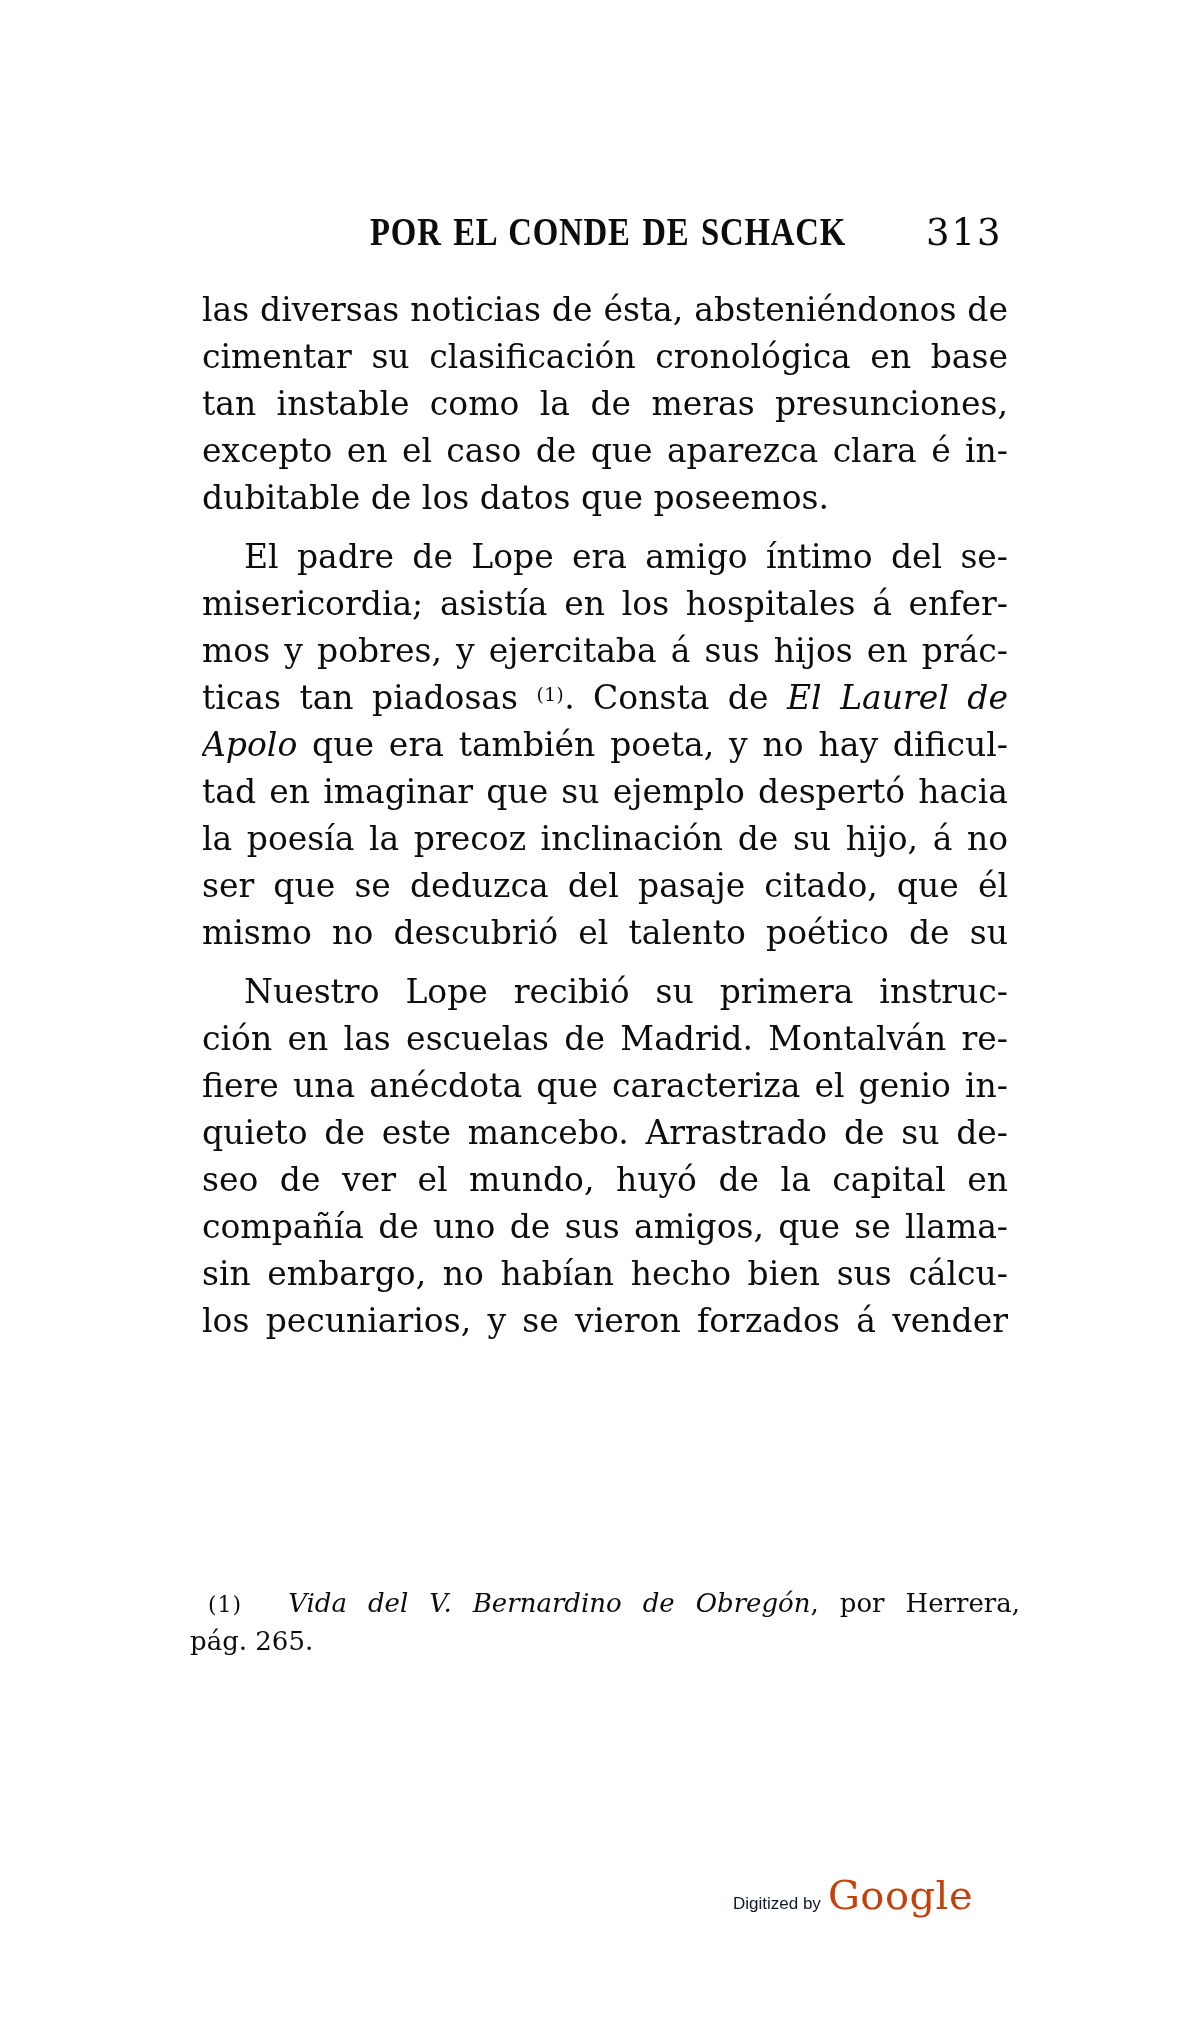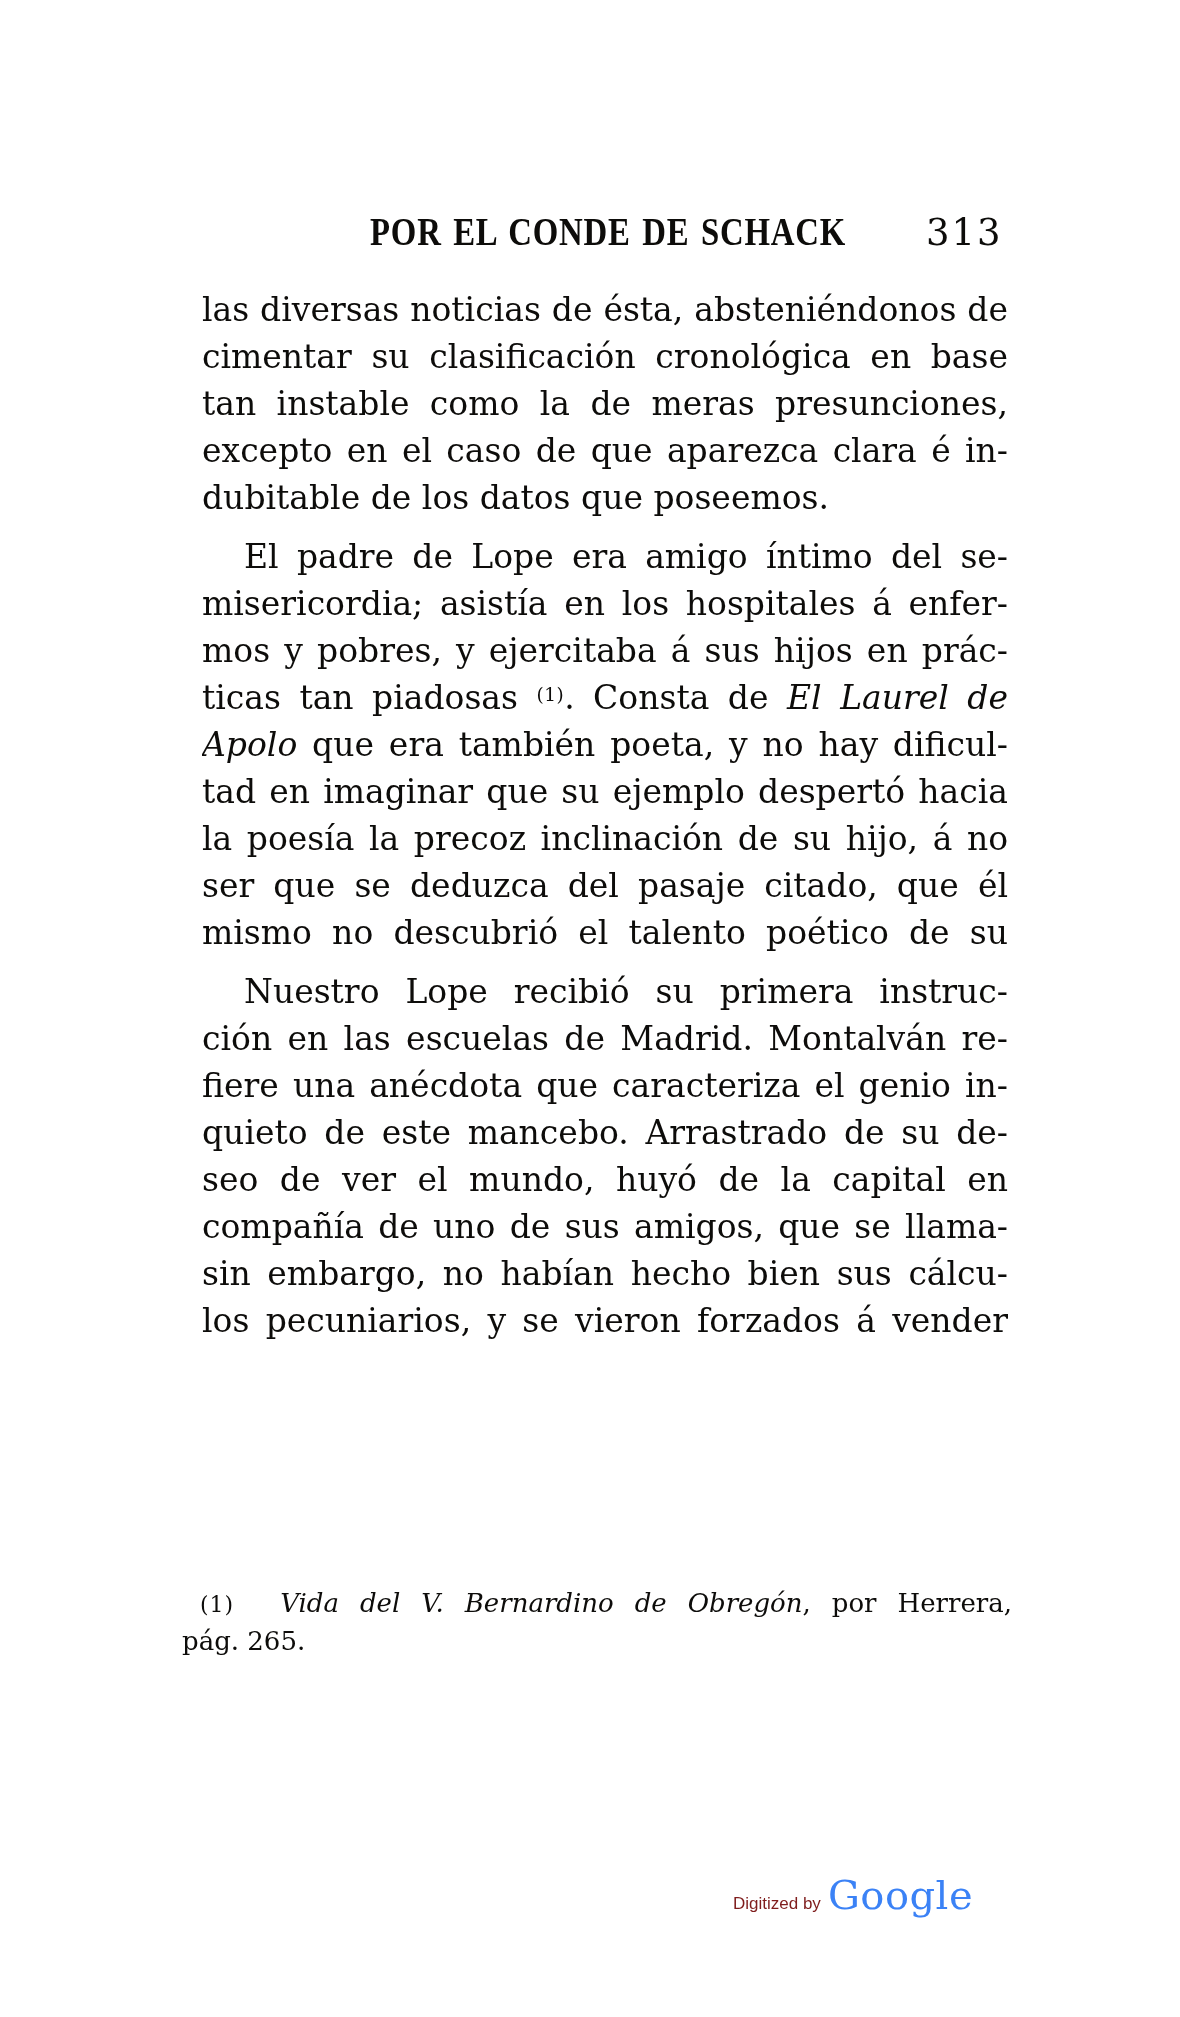--- a/index.html
+++ b/index.html
@@ -50,40 +50,40 @@
   .para.indent .line:first-child{text-indent:42px;}
   .seg.i{font-style:italic;}
   .seg.sup{
     font-size:0.56em;
     position:relative;top:-0.45em;
     letter-spacing:0.5px;
   }
 
   
   .footnote{
-    position:absolute;left:182px;top:1584px;width:830px;
+    position:absolute;left:190px;top:1584px;width:830px;
     font-size:26px;line-height:38px;
   }
   .footnote .line{height:38px;}
   .footnote .line:first-child{text-indent:18px;}
   .seg.m{margin-right:46px;font-size:22px;letter-spacing:1px;}
 
   
   .watermark{
     position:absolute;left:733px;top:1872px;
     display:flex;align-items:baseline;gap:7px;
     white-space:nowrap;
   }
   .digitized{
     font-family:"Liberation Sans",sans-serif;
-    font-size:17px;color:#7f1d1d;
+    font-size:17px;color:#0f172a;
   }
   .google{
     font-family:"DejaVu Serif",serif;
-    font-size:40px;color:#3b82f6;
+    font-size:40px;color:#c2410c;
     letter-spacing:0.5px;
   }
 </style>
 </head>
 <body>
 
 <div class="page">
 
   <div class="running-header">
     <span class="header-title">POR EL CONDE DE SCHACK</span>

